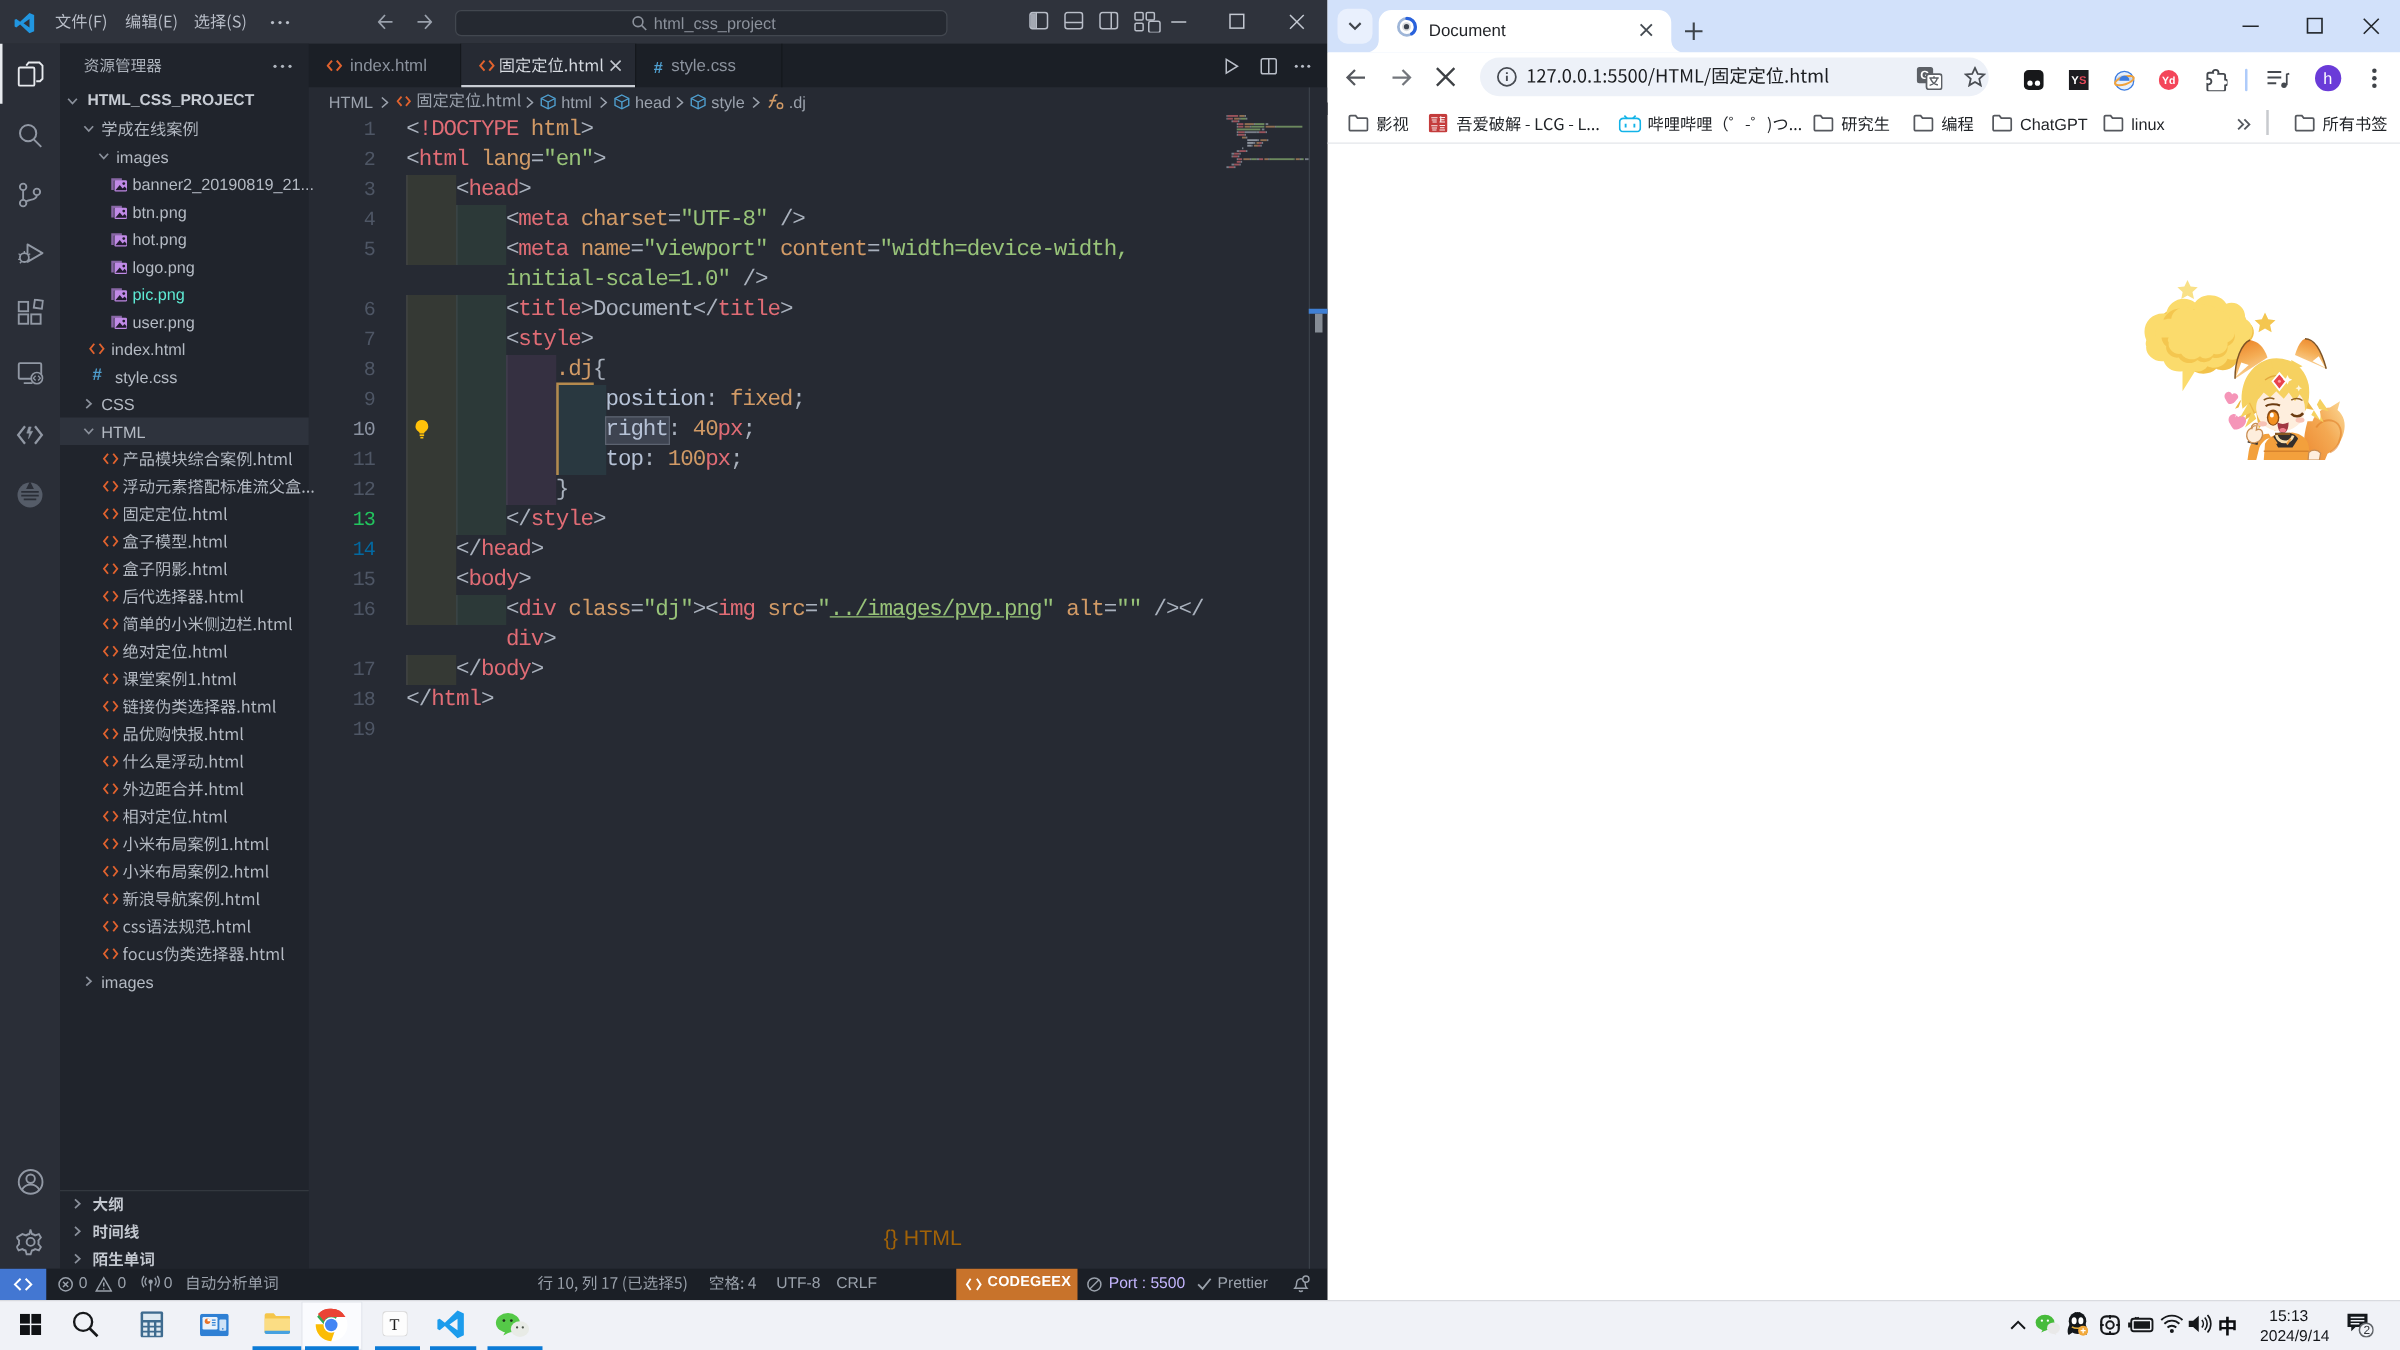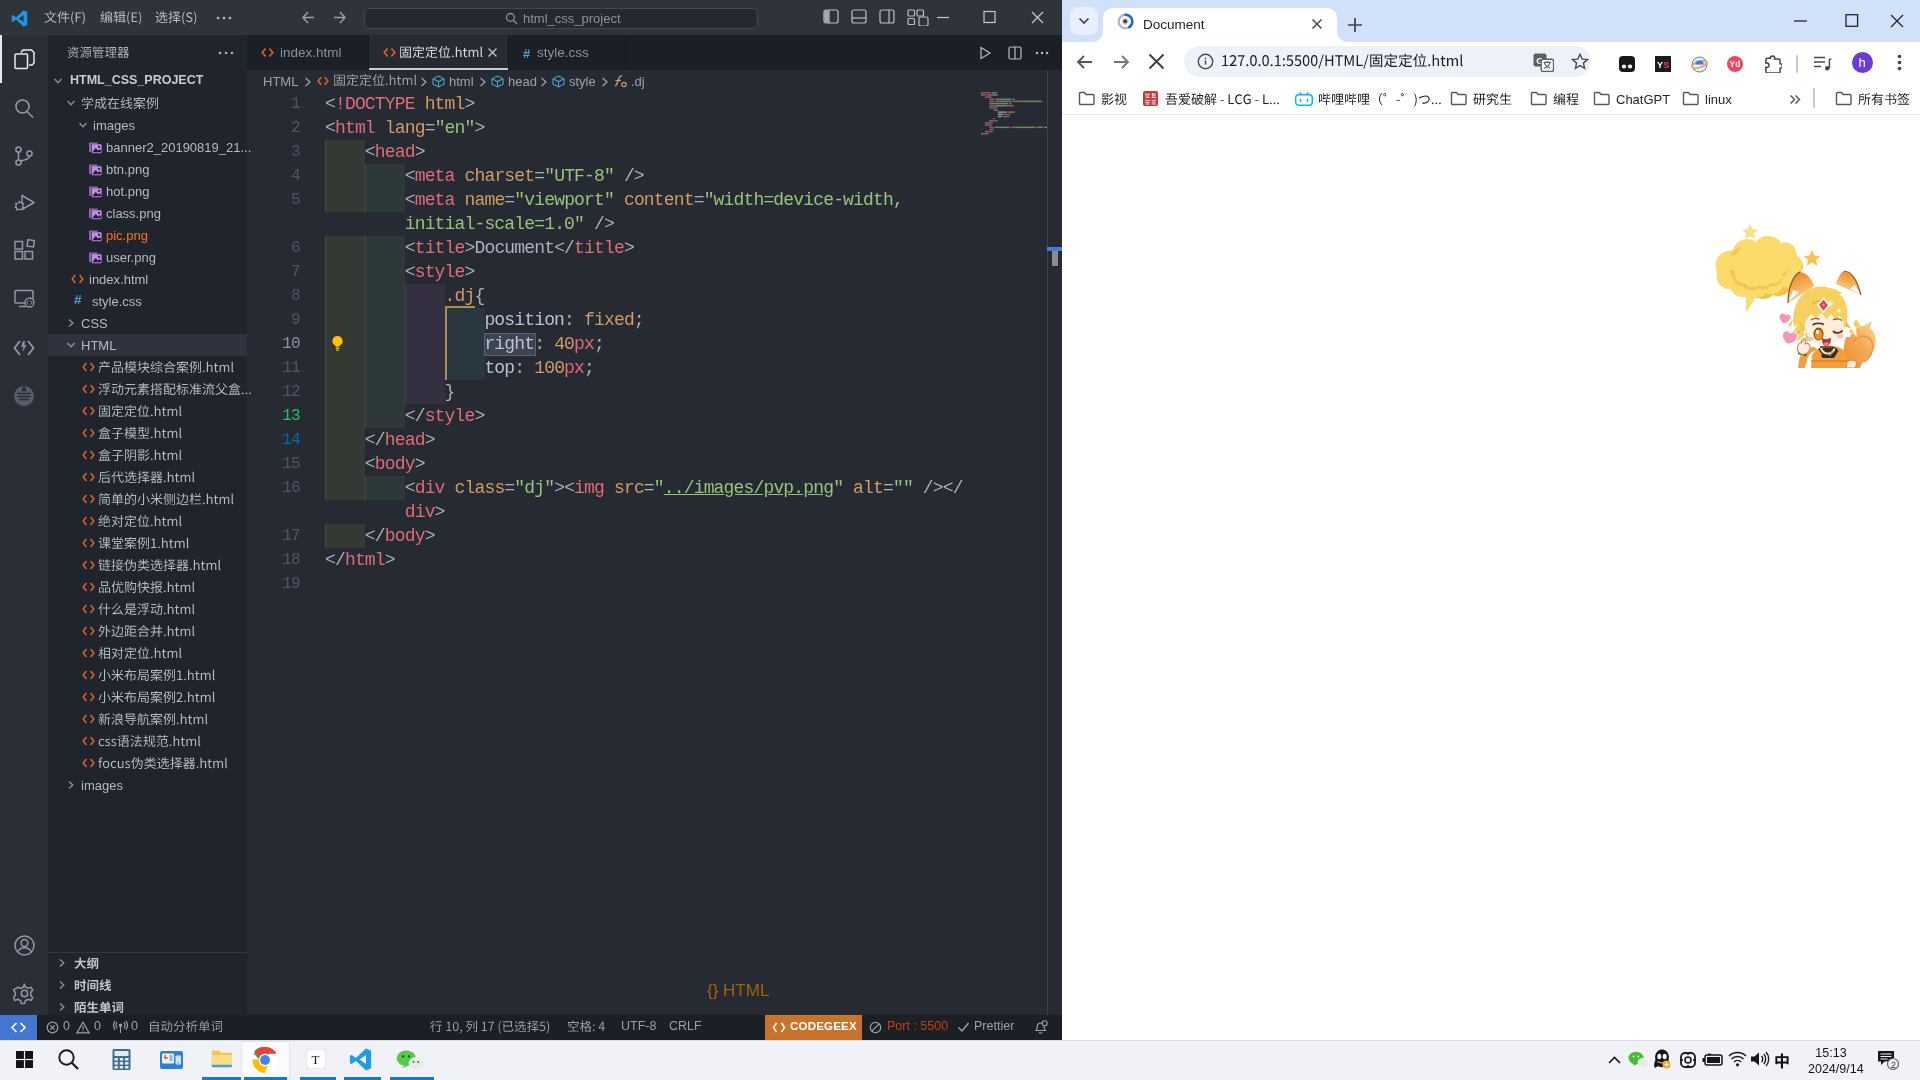--- a/index.html
+++ b/index.html
@@ -493,28 +493,28 @@
 <circle cx="11" cy="5.8" r="1.1" fill="#211b2e"></circle>
 <path d="M4.3 11.2 7.8 7l2.3 2.7 1.6-1.6 1.4 1.6v1.5z" fill="#211b2e"></path>
     </svg>
 <div class="abs" style="left:106px;top:184px;font-size:13px;color:#b4bac3">hot.png</div>
 <svg class="abs" style="left:88px;top:207px" width="14" height="13" viewBox="0 0 14 13">
 <path d="M1 1.5h8.5v2H3v7.5H1z" fill="#c08ae6" opacity=".65"></path>
 <rect x="3.6" y="3.2" width="10" height="9" rx="1" fill="#c08ae6"></rect>
 <circle cx="11" cy="5.8" r="1.1" fill="#211b2e"></circle>
 <path d="M4.3 11.2 7.8 7l2.3 2.7 1.6-1.6 1.4 1.6v1.5z" fill="#211b2e"></path>
     </svg>
-<div class="abs" style="left:106px;top:206px;font-size:13px;color:#b4bac3">class.png</div>
+<div class="abs" style="left:106px;top:206px;font-size:13px;color:#b4bac3">logo.png</div>
 <svg class="abs" style="left:88px;top:229px" width="14" height="13" viewBox="0 0 14 13">
 <path d="M1 1.5h8.5v2H3v7.5H1z" fill="#c08ae6" opacity=".65"></path>
 <rect x="3.6" y="3.2" width="10" height="9" rx="1" fill="#c08ae6"></rect>
 <circle cx="11" cy="5.8" r="1.1" fill="#211b2e"></circle>
 <path d="M4.3 11.2 7.8 7l2.3 2.7 1.6-1.6 1.4 1.6v1.5z" fill="#211b2e"></path>
     </svg>
-<div class="abs" style="left:106px;top:228px;font-size:13px;color:#f97316">pic.png</div>
+<div class="abs" style="left:106px;top:228px;font-size:13px;color:#5eead4">pic.png</div>
 <svg class="abs" style="left:88px;top:251px" width="14" height="13" viewBox="0 0 14 13">
 <path d="M1 1.5h8.5v2H3v7.5H1z" fill="#c08ae6" opacity=".65"></path>
 <rect x="3.6" y="3.2" width="10" height="9" rx="1" fill="#c08ae6"></rect>
 <circle cx="11" cy="5.8" r="1.1" fill="#211b2e"></circle>
 <path d="M4.3 11.2 7.8 7l2.3 2.7 1.6-1.6 1.4 1.6v1.5z" fill="#211b2e"></path>
     </svg>
 <div class="abs" style="left:106px;top:250px;font-size:13px;color:#b4bac3">user.png</div>
 <svg class="abs" style="left:71px;top:273px" width="13" height="12" viewBox="0 0 13 12">
 <g stroke="#e0622e" stroke-width="1.5" fill="none">
         <path d="M4.4 2 1.2 6l3.2 4"></path>
@@ -769,21 +769,21 @@
 <g stroke="#fff" stroke-width="1.5" fill="none">
         <path d="M4.5 2 1.5 6.5l3 4.5"></path>
         <path d="M9.5 2l3 4.5-3 4.5"></path>
       </g>
     </svg>
 <div class="abs" style="left:790px;top:1020px;font-size:11.5px;font-weight:bold;color:#fff;letter-spacing:.2px">CODEGEEX</div>
 <svg class="abs" style="left:869px;top:1021px" width="13" height="13" viewBox="0 0 13 13">
 <circle cx="6.5" cy="6.5" r="5.2" fill="none" stroke="#9aa1ab" stroke-width="1.2"></circle>
       <path d="M2.8 10.2 10.2 2.8" stroke="#9aa1ab" stroke-width="1.2"></path>
     </svg>
-<div class="abs" style="left:887px;top:1019px;font-size:12.5px;color:#c2410c">Port : 5500</div>
+<div class="abs" style="left:887px;top:1019px;font-size:12.5px;color:#c4b5fd">Port : 5500</div>
 <svg class="abs" style="left:957px;top:1021px" width="13" height="12" viewBox="0 0 13 12">
 <path d="M1.5 6.5 5 10 11.5 2" stroke="#9aa1ab" stroke-width="1.5" fill="none"></path>
     </svg>
 <div class="abs" style="left:974px;top:1019px;font-size:12.5px;color:#9aa1ab">Prettier</div>
 <svg class="abs" style="left:1033px;top:1020px" width="15" height="15" viewBox="0 0 15 15">
 <g fill="none" stroke="#9aa1ab" stroke-width="1.2">
         <path d="M3 10.5c1-1 1.3-2.4 1.3-4A3.4 3.4 0 0 1 7.7 3a3.4 3.4 0 0 1 3.4 3.5c0 1.6.3 3 1.3 4z"></path>
         <path d="M6.3 12.3a1.5 1.5 0 0 0 2.8 0"></path>
       </g>
 <circle cx="11.7" cy="3.3" r="2.5" fill="#1b1f26" stroke="#9aa1ab" stroke-width="1.1"></circle>

